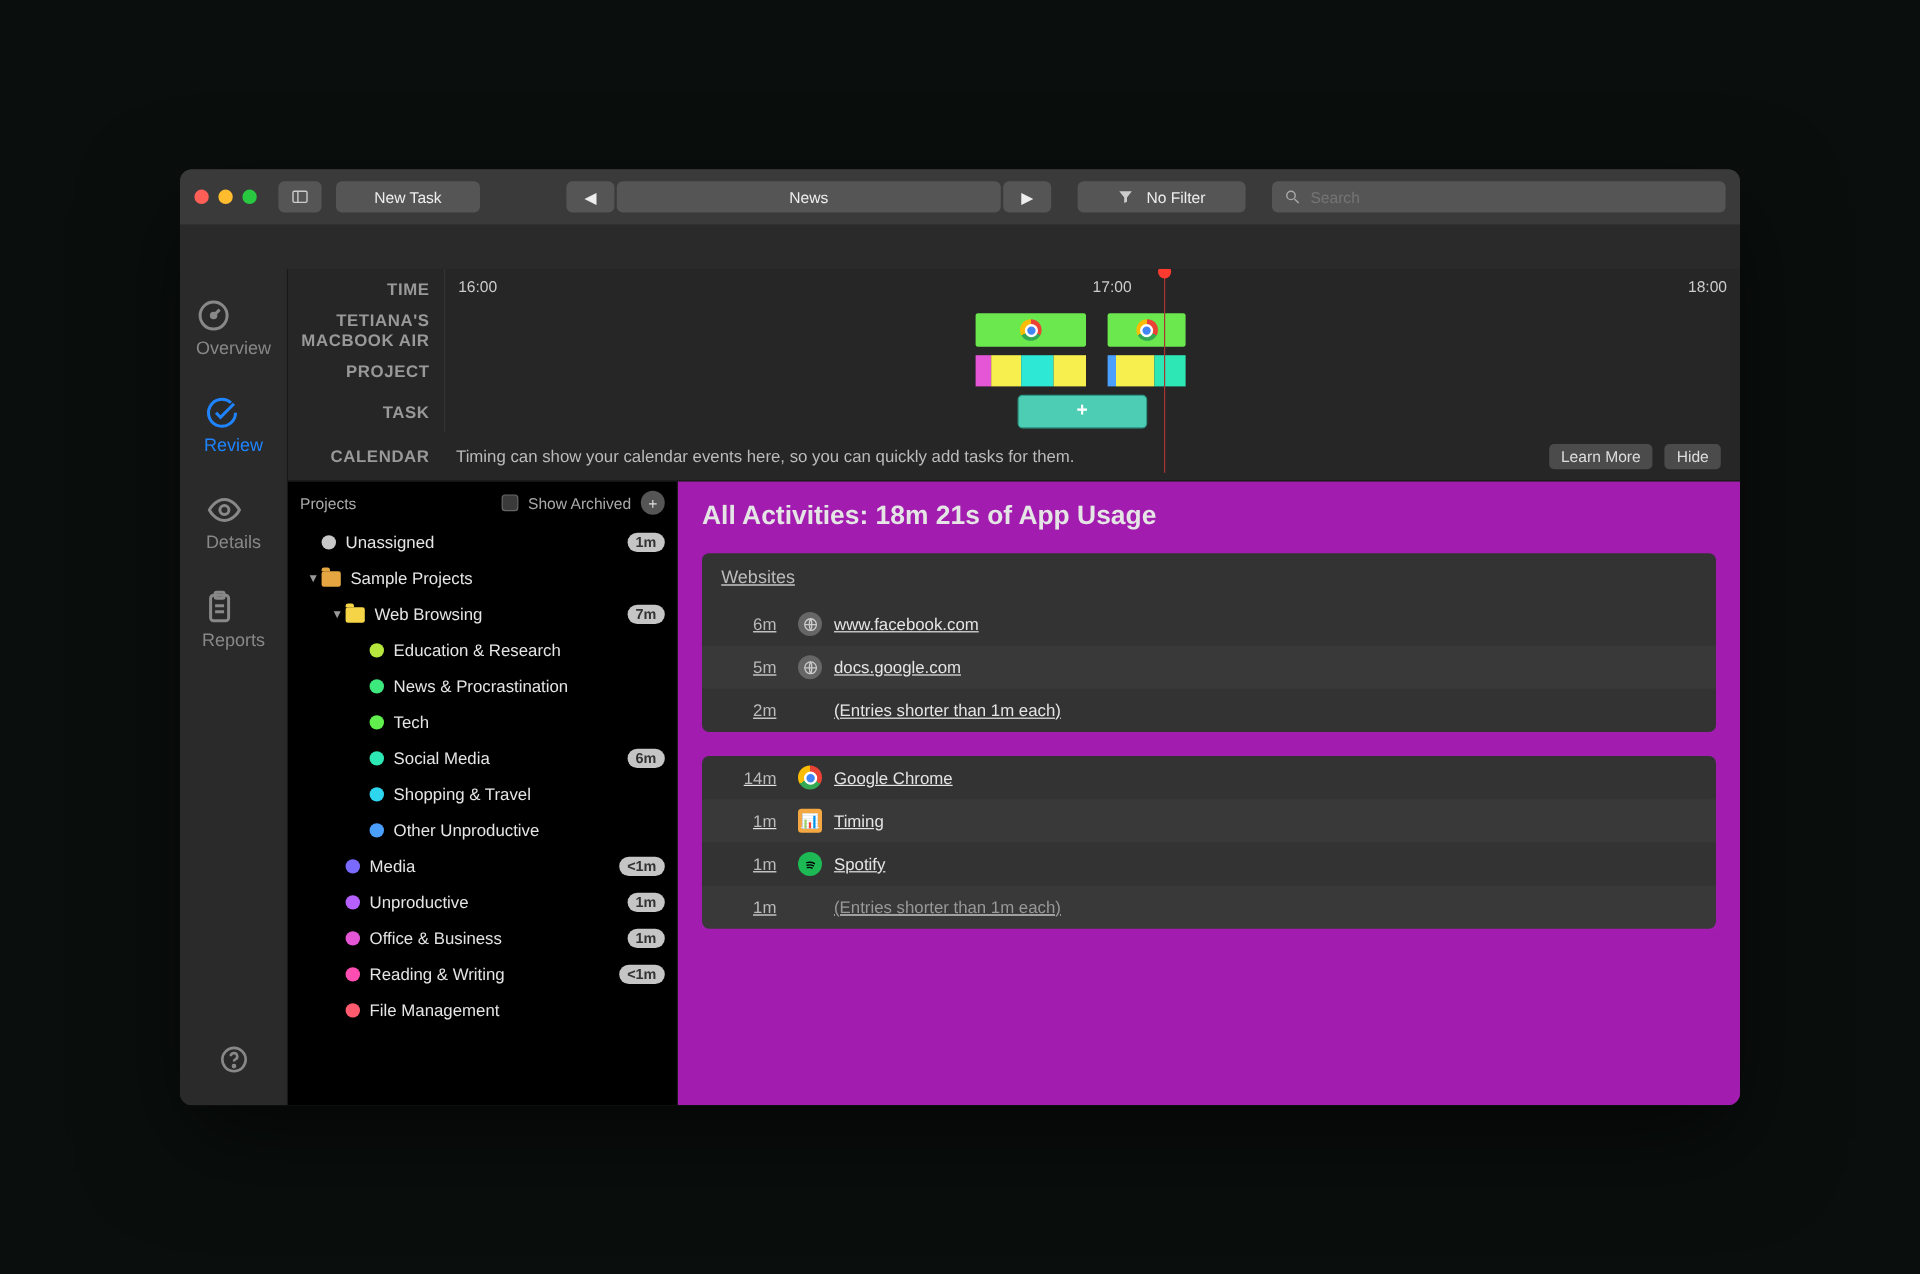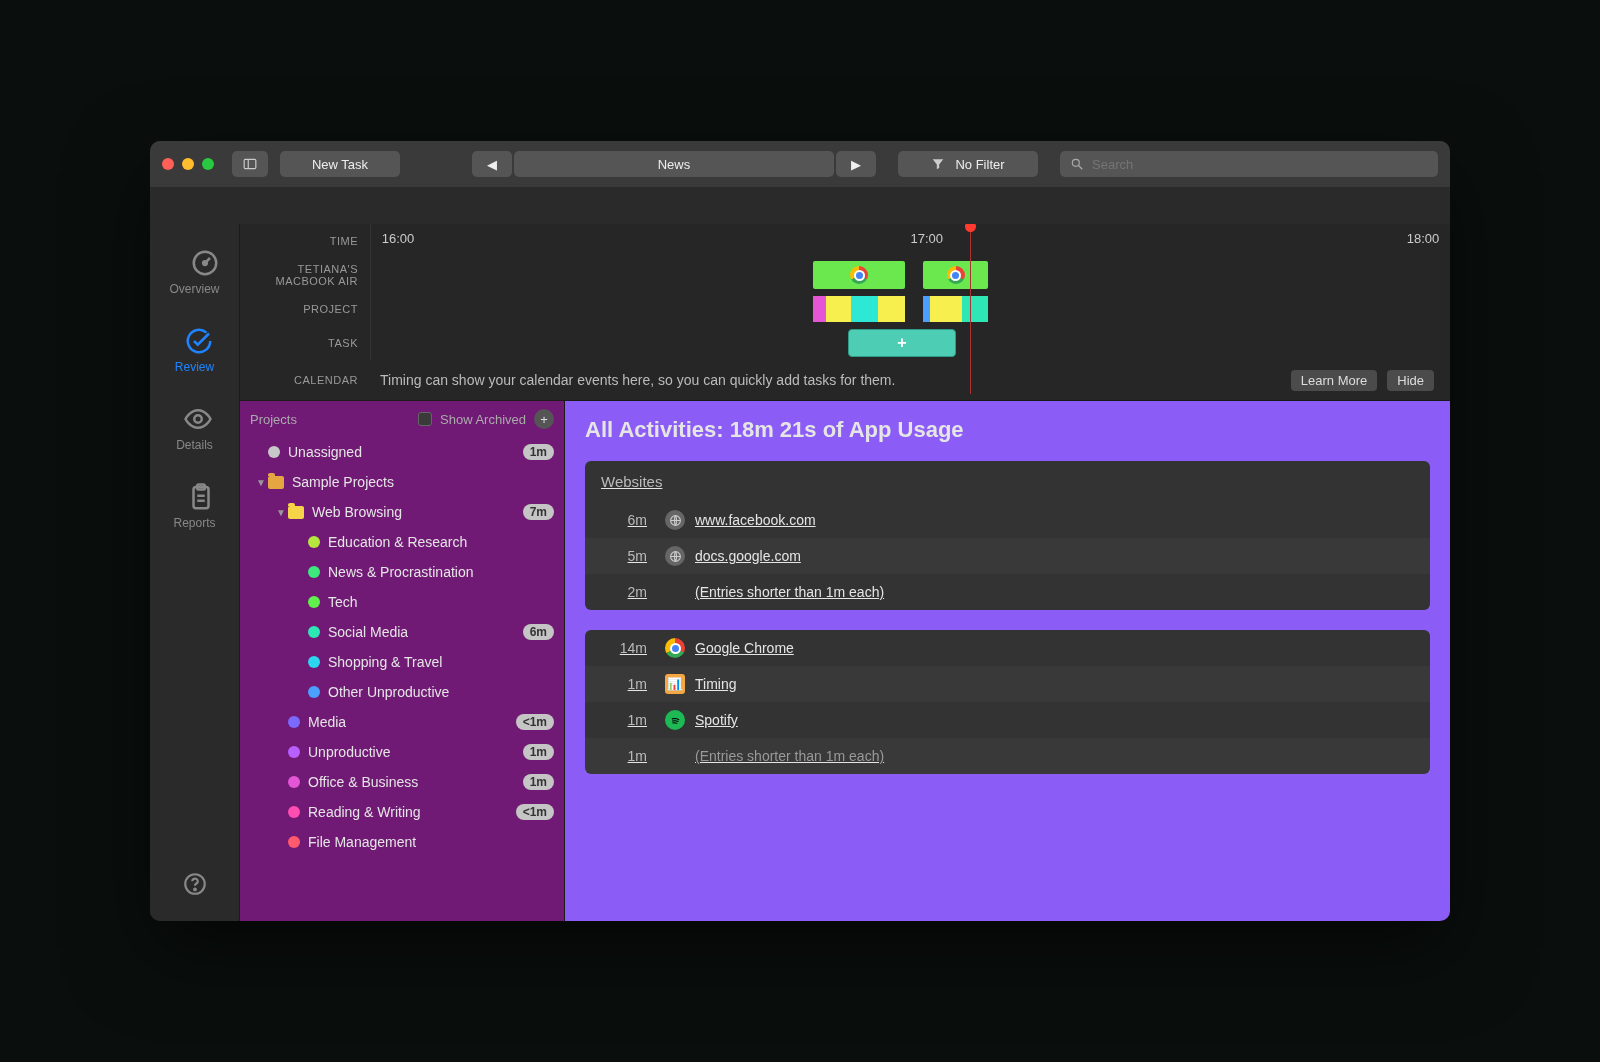--- a/index.html
+++ b/index.html
@@ -17,69 +17,69 @@
 .nav-arrow { width: 40px; }
 .nav-center { width: 320px; }
 .filter-btn { width: 140px; gap: 10px; margin-left: 10px; }
 .search-wrap { flex: 1; margin-left: 10px; background: #555; border-radius: 5px; height: 26px; display: flex; align-items: center; padding: 0 10px; gap: 8px; color: #aaa; }
 .search-wrap input { background: none; border: none; outline: none; color: #eee; font-size: 13px; flex: 1; }
 svg.ico { width: 14px; height: 14px; fill: #ccc; }
 
 
 .main { flex: 1; display: flex; overflow: hidden; }
 .left-rail { width: 90px; background: #2a2a2a; border-right: 1px solid #1a1a1a; display: flex; flex-direction: column; align-items: center; padding-top: 24px; gap: 30px; }
-.rail-item { display: flex; flex-direction: column; align-items: flex-end; gap: 4px; color: #888; font-size: 12px; cursor: pointer; }
+.rail-item { display: flex; flex-direction: column; align-items: flex-start; gap: 4px; color: #888; font-size: 15px; cursor: pointer; }
 .rail-item.active { color: #1e84ff; }
 .rail-item svg { width: 30px; height: 30px; fill: none; stroke: currentColor; stroke-width: 2; }
 .rail-spacer { flex: 1; }
 .rail-help { color: #888; margin-bottom: 20px; cursor: pointer; }
 .rail-help svg { width: 26px; height: 26px; stroke: currentColor; fill: none; stroke-width: 2; }
 
 .content { flex: 1; display: flex; flex-direction: column; overflow: hidden; }
 
 
 .timeline { background: #262626; border-bottom: 1px solid #1a1a1a; position: relative; }
 .tl-row { display: flex; align-items: center; height: 34px; }
-.tl-label { width: 130px; text-align: right; padding-right: 12px; color: #999; font-size: 11px; text-transform: uppercase; letter-spacing: .5px; font-weight: 400; }
+.tl-label { width: 130px; text-align: right; padding-right: 12px; color: #999; font-size: 14px; text-transform: uppercase; letter-spacing: .5px; font-weight: 700; }
 .tl-body { flex: 1; position: relative; height: 100%; border-left: 1px solid #333; }
 .tl-tick { position: absolute; color: #ccc; font-size: 13px; top: 7px; font-weight: 500; }
 .tl-playhead { position: absolute; top: 0; bottom: 0; width: 1px; background: #a33; z-index: 3; }
 .tl-playhead::before { content: ''; position: absolute; top: -3px; left: -5px; width: 11px; height: 11px; background: #ff3b30; border-radius: 50%; }
 .chrome-block { position: absolute; height: 28px; top: 3px; border-radius: 2px; display: flex; align-items: center; justify-content: center; }
 .chrome-block .ring { width: 18px; height: 18px; border-radius: 50%; background: conic-gradient(#ea4335 0 120deg, #34a853 120deg 240deg, #fbbc05 240deg 360deg); display: flex; align-items: center; justify-content: center; }
 .chrome-block .ring::after { content: ''; width: 7px; height: 7px; border-radius: 50%; background: #4285f4; border: 2px solid #fff; }
 .proj-seg { position: absolute; height: 26px; top: 4px; }
 .task-add { position: absolute; height: 28px; top: 3px; background: #4ecdb5; border-radius: 4px; display: flex; align-items: center; justify-content: center; color: #fff; font-weight: bold; border: 1px solid #2d9b87; cursor: pointer; }
 .cal-row { height: 40px; }
 .cal-text { color: #bbb; font-size: 14px; padding: 0 10px; flex: 1; }
 .cal-btns { display: flex; gap: 10px; padding-right: 16px; align-items: flex-end; }
 .cal-btns button { background: #4b4b4b; border: none; color: #ddd; padding: 3px 10px; border-radius: 4px; font-size: 13px; cursor: pointer; }
 
 
 .lower { flex: 1; display: flex; overflow: hidden; }
-.projects { width: 325px; background: #701a75; border-right: 1px solid #1a1a1a; display: flex; flex-direction: column; overflow: hidden; }
+.projects { width: 325px; background: #000000; border-right: 1px solid #1a1a1a; display: flex; flex-direction: column; overflow: hidden; }
 .proj-head { display: flex; align-items: center; padding: 8px 10px; color: #aaa; font-size: 13px; gap: 8px; }
 .proj-head .sp { flex: 1; }
 .chk { width: 14px; height: 14px; border: 1px solid #666; border-radius: 3px; background: #3a3a3a; }
 .plus-circ { width: 20px; height: 20px; border-radius: 50%; background: #555; display: flex; align-items: center; justify-content: center; color: #ddd; cursor: pointer; }
 .tree { flex: 1; overflow-y: auto; font-size: 14px; color: #e5e5e5; }
 .tree-row { display: flex; align-items: center; height: 30px; padding-right: 10px; cursor: pointer; }
 .tree-row.selected { background: #555; }
 .tree-indent { flex-shrink: 0; }
 .chev { color: #999; width: 14px; text-align: center; font-size: 10px; }
 .dot { width: 12px; height: 12px; border-radius: 50%; margin-right: 8px; flex-shrink: 0; }
 .fold { width: 16px; height: 13px; border-radius: 2px; margin-right: 8px; background: #e5a642; position: relative; flex-shrink: 0; }
 .fold::before { content:''; position:absolute; top:-3px; left:0; width:7px; height:3px; background:#e5a642; border-radius:2px 2px 0 0; }
 .fold.yellow { background:#f5d547; } .fold.yellow::before { background:#f5d547; }
 .fold.grey { background:#888; } .fold.grey::before { background:#888; }
 .tree-label { flex: 1; white-space: nowrap; overflow: hidden; text-overflow: ellipsis; }
 .badge { background: #555; color: #e8e8e8; font-size: 12px; padding: 1px 7px; border-radius: 9px; font-weight: 600; }
 .badge.light { background: #c5c5c5; color: #333; }
 
-.detail { flex: 1; background: #8b5cf6; overflow-y: auto; padding: 16px 20px; color: #e5e5e5; }
+.detail { flex: 1; background: #a21caf; overflow-y: auto; padding: 16px 20px; color: #e5e5e5; }
 .detail h2 { font-size: 22px; font-weight: 600; margin-bottom: 18px; }
 .card { background: #333; border-radius: 6px; margin-bottom: 20px; text-decoration: underline; }
 .card-h { padding: 12px 16px; color: #bbb; font-size: 15px; }
 .card-row { display: flex; align-items: center; height: 36px; }
 .card-dur { width: 80px; text-align: right; color: #bbb; font-size: 14px; padding-right: 18px; }
 .card-ico { width: 20px; height: 20px; margin-right: 10px; border-radius: 50%; display: flex; align-items: center; justify-content: center; font-size: 12px; flex-shrink: 0; }
 .card-ico.globe { background: #666; }
 .card-ico.timing { background: #f5a742; border-radius: 3px; }
 .card-ico.spotify { background: #1db954; }
 .chrome-sm { background: conic-gradient(#ea4335 0 120deg, #34a853 120deg 240deg, #fbbc05 240deg 360deg); position:relative; }

